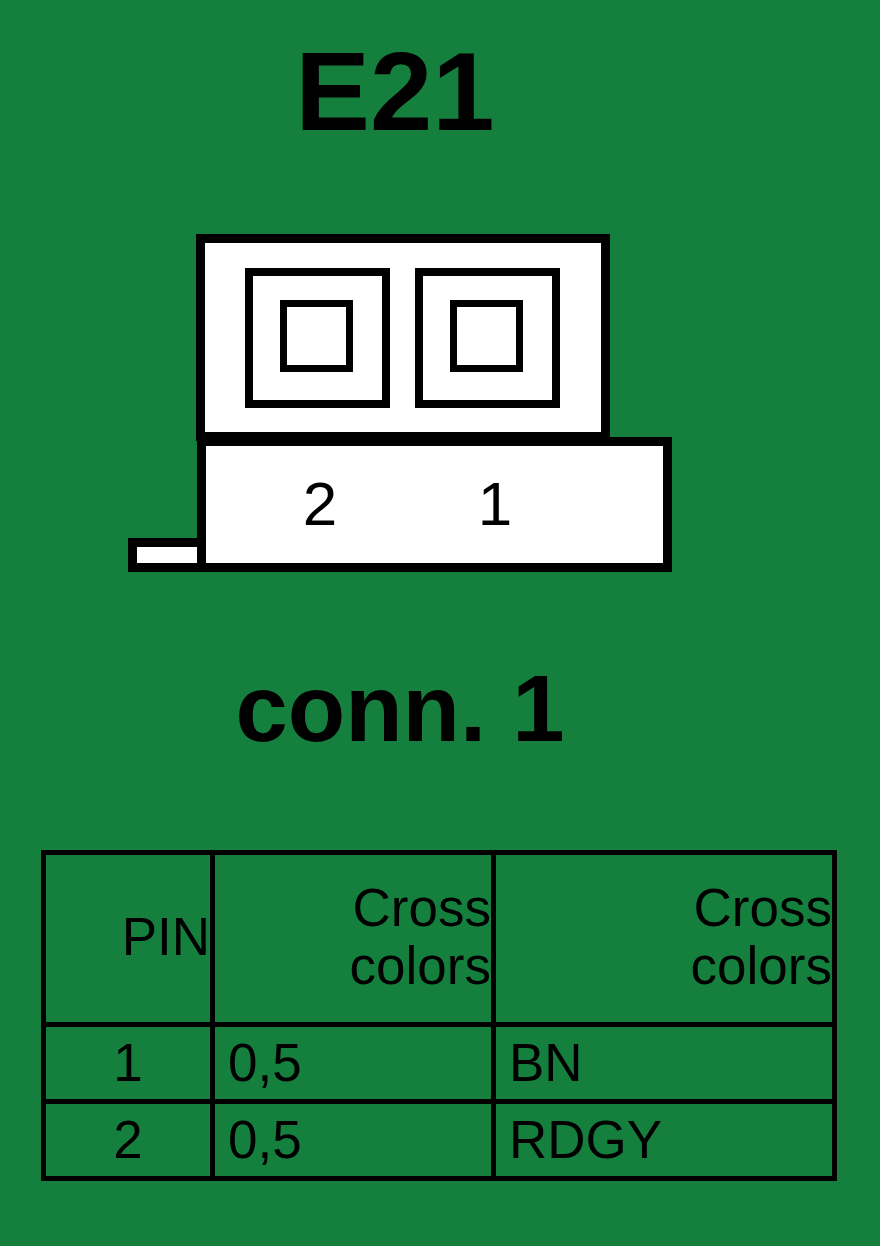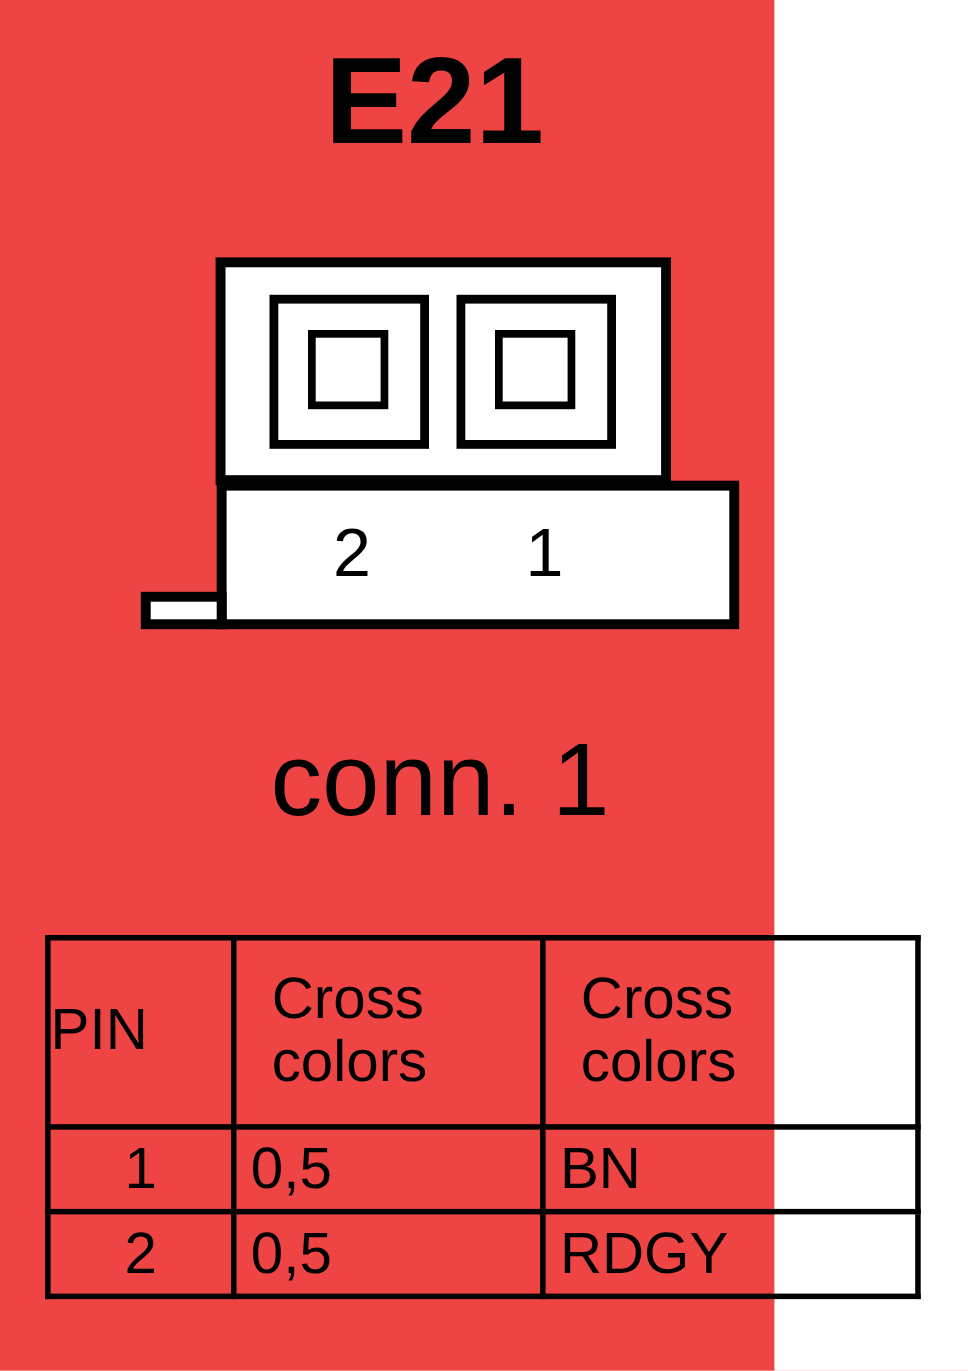--- a/index.html
+++ b/index.html
@@ -14,23 +14,23 @@
     position: relative;
     font-family: "Liberation Sans", sans-serif;
     color: #000000;
     overflow: hidden;
   }
 
   #sheet {
     position: absolute;
     left: 0;
     top: 0;
-    width: 704px;
+    width: 880px;
     height: 1246px;
-    background: #ef4444;
+    background: #15803d;
   }
 
   
   .title {
     position: absolute;
     left: 0;
     top: 36px;
     width: 790px;
     text-align: center;
     font-size: 112px;
@@ -62,21 +62,21 @@
   #pin-label-1 { left: 460px; top: 473px; }
 
   
   .caption {
     position: absolute;
     left: 0;
     top: 662px;
     width: 800px;
     text-align: center;
     font-size: 94px;
-    font-weight: normal;
+    font-weight: bold;
     line-height: 1;
   }
 
   
   #pin-table {
     position: absolute;
     left: 41px;
     top: 850px;
     width: 791px;
     border-collapse: collapse;
@@ -89,21 +89,21 @@
     font-size: 53px;
     line-height: 1.08;
     vertical-align: middle;
   }
   #pin-table .col-pin   { width: 169px; }
   #pin-table .col-cross { width: 281px; }
   #pin-table .col-color { width: 341px; }
 
   #pin-table thead th {
     height: 163px;
-    text-align: left;
+    text-align: right;
     padding-bottom: 4px;
   }
   #pin-table tbody td {
     height: 72px;
   }
   #pin-table tbody td.cell-pin {
     text-align: center;
   }
   #pin-table tbody td.cell-cross,
   #pin-table tbody td.cell-color {

